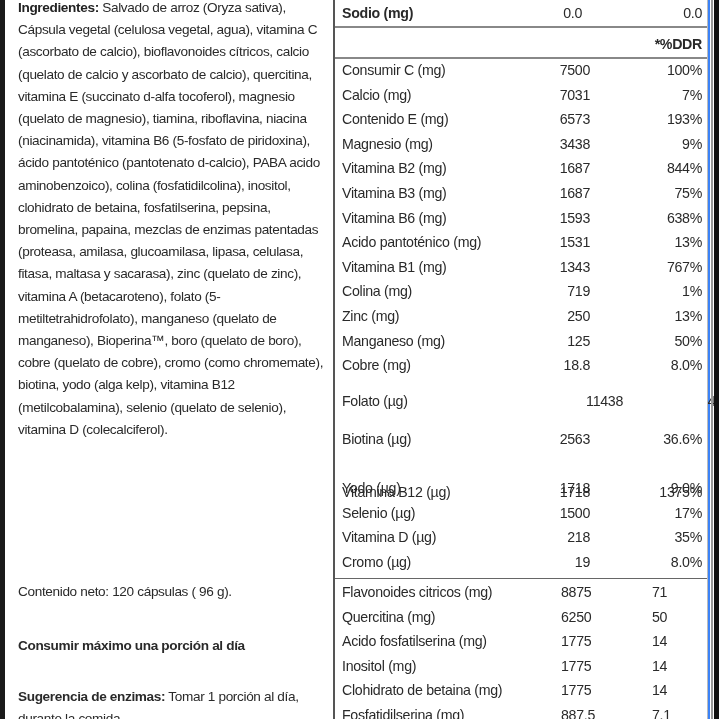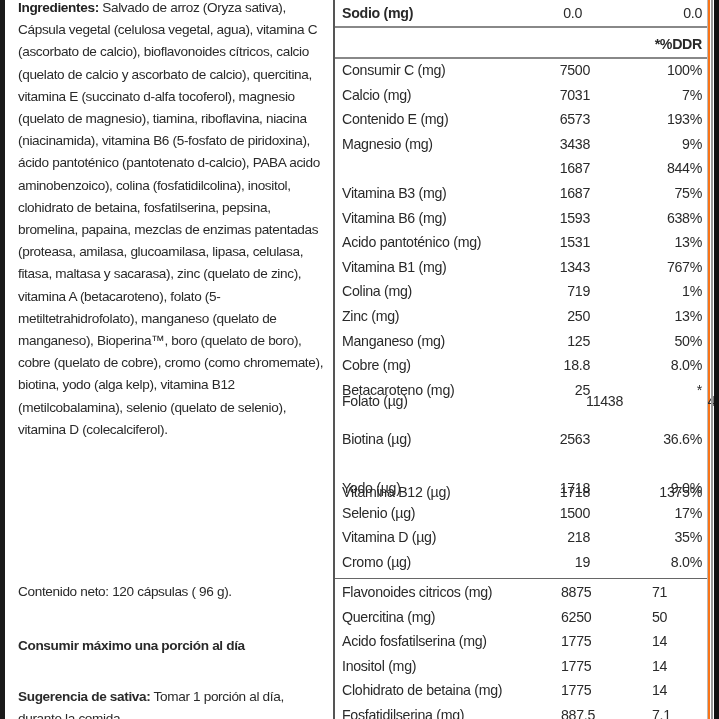--- a/index.html
+++ b/index.html
@@ -16,21 +16,21 @@
   .left-col p { margin: 0; }
   .ingredients { margin-top: -3px !important; }
   .ingredients b { font-weight: bold; color: #222; margin-top: 44px; }
   .net { position: absolute; top: 581px; left: 0; }
   .maxline { position: absolute; top: 635px; left: 0; font-weight: bold; }
   .suggest { position: absolute; top: 686px; left: 0; }
   .suggest b { font-weight: bold; }
 
   .table {
     position: absolute; left: 333px; top: 0; width: 373px; height: 719px;
-    border-left: 2px solid #555; border-right: 2px solid #f97316;
+    border-left: 2px solid #555; border-right: 2px solid #3b82f6;
   }
   .right-double { position: absolute; left: 707px; top: 0; width: 3px; height: 719px; border-left: 1px solid #bbb; border-right: 2px solid #999; }
   .row {
     position: absolute; left: 0; width: 373px; height: 22px;
     font-size: 14.2px; line-height: 22px; letter-spacing: -0.3px;
   }
   .row .name { position: absolute; left: 7px; white-space: nowrap; }
   .row .amt { position: absolute; right: 118px; text-align: right; white-space: nowrap; }
   .row .pct { position: absolute; right: 6px; text-align: right; white-space: nowrap; }
   .row.center .amt { right: auto; left: 226px; text-align: left; }
@@ -46,21 +46,21 @@
 </style>
 </head>
 <body>
 
 <div class="edge-left"></div>
 
 <div class="left-col">
   <p class="ingredients"><b>Ingredientes:</b><span> Salvado de arroz (Oryza sativa), Cápsula vegetal (celulosa vegetal, agua), vitamina C (ascorbato de calcio), bioflavonoides cítricos, calcio (quelato de calcio y ascorbato de calcio), quercitina, vitamina E (succinato d-alfa tocoferol), magnesio (quelato de magnesio), tiamina, riboflavina, niacina (niacinamida), vitamina B6 (5-fosfato de piridoxina), ácido pantoténico (pantotenato d-calcio), PABA acido aminobenzoico), colina (fosfatidilcolina), inositol, clohidrato de betaina, fosfatilserina, pepsina, bromelina, papaina, mezclas de enzimas patentadas (proteasa, amilasa, glucoamilasa, lipasa, celulasa, fitasa, maltasa y sacarasa), zinc (quelato de zinc), vitamina A (betacaroteno), folato (5-metiltetrahidrofolato), manganeso (quelato de manganeso), Bioperina™, boro (quelato de boro), cobre (quelato de cobre), cromo (como chromemate), biotina, yodo (alga kelp), vitamina B12 (metilcobalamina), selenio (quelato de selenio), vitamina D (colecalciferol).</span></p>
   <p class="net">Contenido neto: 120 cápsulas ( 96 g).</p>
   <p class="maxline">Consumir máximo una porción al día</p>
-  <p class="suggest"><b>Sugerencia de sativa:</b><span> Tomar 1 porción al día, durante la comida.</span></p>
+  <p class="suggest"><b>Sugerencia de enzimas:</b><span> Tomar 1 porción al día, durante la comida.</span></p>
 </div>
 
 <div class="table" id="nut-table">
   <div class="row sodio">
     <span class="name">Sodio (mg)</span>
     <span class="amt">0.0</span>
     <span class="pct">0.0</span>
   </div>
   <div class="hline h1"></div>
   <div class="row ddr">
@@ -82,20 +82,21 @@
       <span class="name">Contenido E (mg)</span>
       <span class="amt">6573</span>
       <span class="pct">193%</span>
     </div>
     <div class="row" style="top: 132.8px;">
       <span class="name">Magnesio (mg)</span>
       <span class="amt">3438</span>
       <span class="pct">9%</span>
     </div>
     <div class="row" style="top: 157.4px;">
+      <span class="name">Vitamina B2 (mg)</span>
       <span class="amt">1687</span>
       <span class="pct">844%</span>
     </div>
     <div class="row" style="top: 182px;">
       <span class="name">Vitamina B3 (mg)</span>
       <span class="amt">1687</span>
       <span class="pct">75%</span>
     </div>
     <div class="row" style="top: 206.6px;">
       <span class="name">Vitamina B6 (mg)</span>
@@ -125,25 +126,20 @@
     <div class="row" style="top: 329.6px;">
       <span class="name">Manganeso (mg)</span>
       <span class="amt">125</span>
       <span class="pct">50%</span>
     </div>
     <div class="row" style="top: 354.2px;">
       <span class="name">Cobre (mg)</span>
       <span class="amt">18.8</span>
       <span class="pct">8.0%</span>
     </div>
-    <div class="row" style="top: 378.8px;">
-      <span class="name">Betacaroteno (mg)</span>
-      <span class="amt">25</span>
-      <span class="pct">*</span>
-    </div>
     <div class="row" style="top: 390px; padding-left: 33px;">
       <span class="name">Folato (µg)</span>
       <span class="amt">11438</span>
       <span class="pct">46%</span>
     </div>
     <div class="row" style="top: 428px;">
       <span class="name">Biotina (µg)</span>
       <span class="amt">2563</span>
       <span class="pct">36.6%</span>
     </div>

